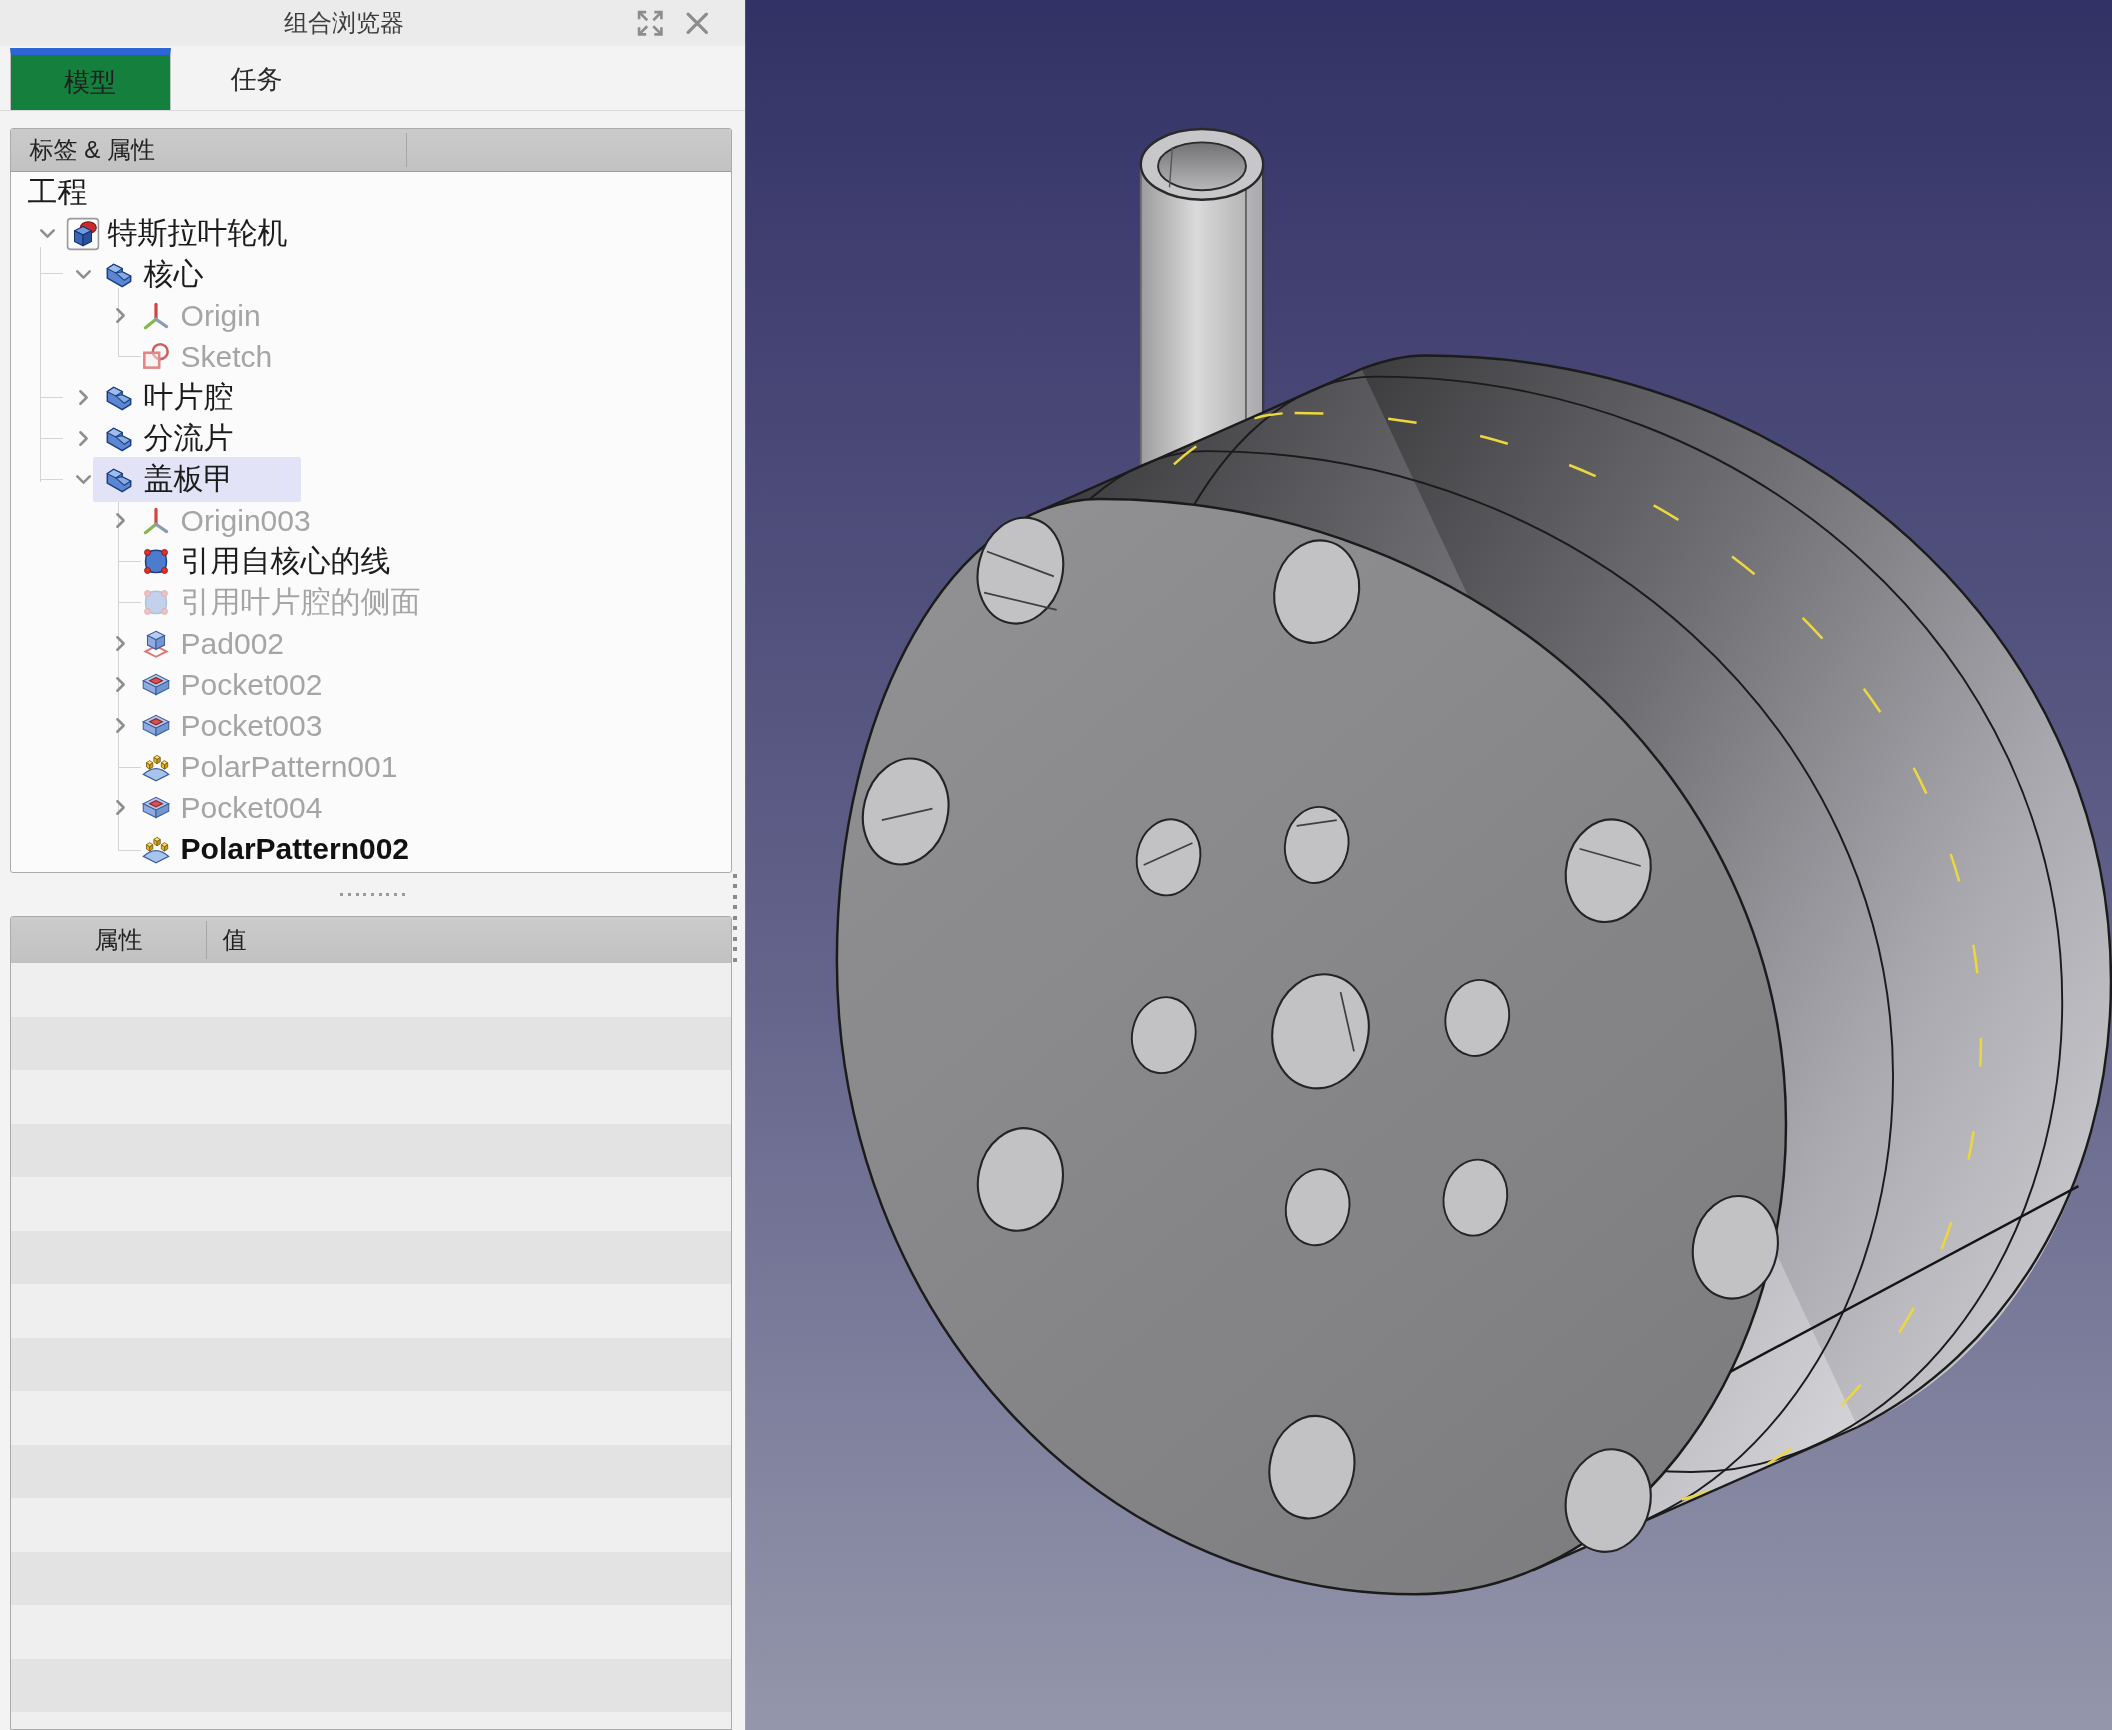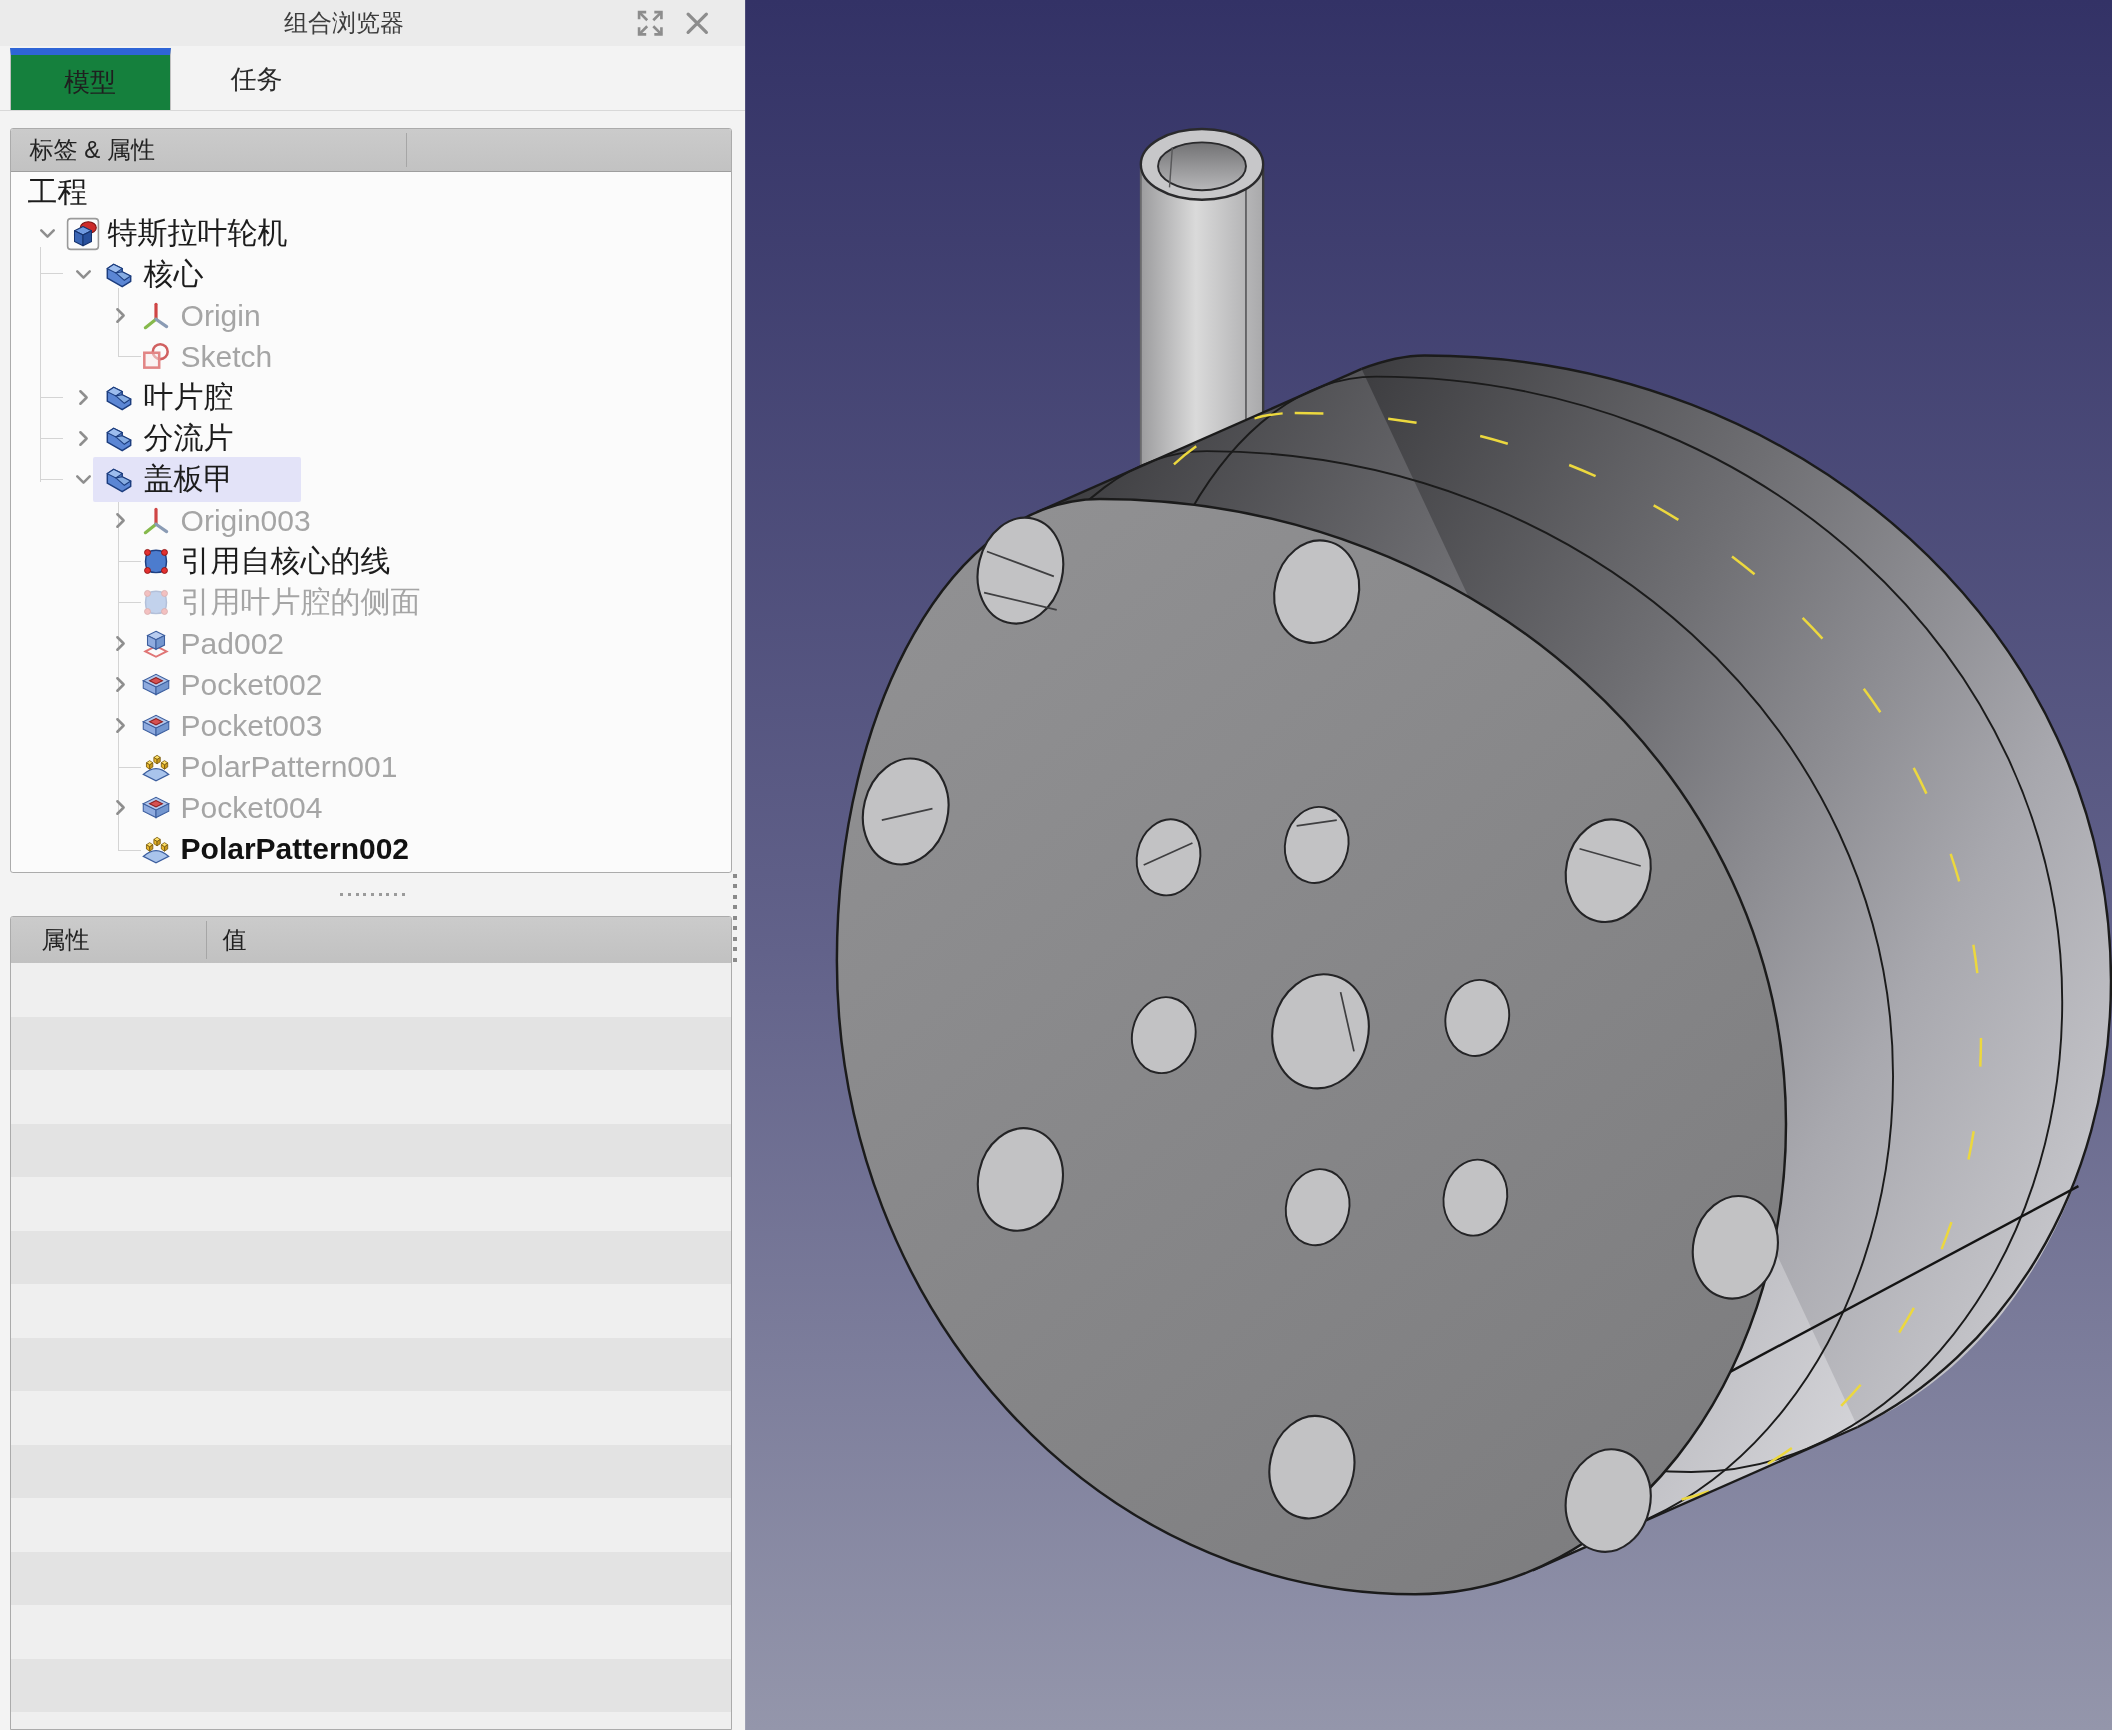--- a/index.html
+++ b/index.html
@@ -49,21 +49,21 @@
   .hsplit i{width:2.9px;height:2.9px;background:#9a9a9a;display:block;}
   .vsplit{position:absolute;left:728px;top:874px;width:13.4px;height:115px;display:flex;
     flex-direction:column;align-items:center;justify-content:flex-start;gap:6.7px;cursor:col-resize;}
   .vsplit i{width:3.8px;height:3.8px;background:#8a8a8a;display:block;flex:0 0 auto;}
   
   .prop-box{position:absolute;left:9.6px;top:916px;width:722px;height:814px;background:var(--stripe-a);
     border:1px solid var(--box-border);border-top-left-radius:2.9px;border-top-right-radius:2.9px;
     box-sizing:border-box;overflow:hidden;}
   .prop-hdr{position:relative;height:46px;background:linear-gradient(#cbcbcb,#c1c1c1);
     border-bottom:1px solid #9e9e9e;display:flex;align-items:center;font-size:24px;color:#222;}
-  .prop-hdr .p1{padding-left:31px;width:195px;box-sizing:border-box;}
+  .prop-hdr .p1{padding-left:21px;width:195px;box-sizing:border-box;text-align:center;}
   .prop-hdr .p2{padding-left:17px;}
   .prop-hdr .pdiv{position:absolute;left:195px;top:3.8px;bottom:3.8px;width:1px;background:#a6a6a6;}
   .prop-body{position:absolute;left:0;right:0;top:46px;bottom:0;
     background:repeating-linear-gradient(180deg,var(--stripe-a) 0 54px,var(--stripe-b) 54px 107px);}
   
   .viewport{position:absolute;left:745px;top:0;width:1368px;height:1730px;}
   .viewport svg{display:block;}
 </style>
 </head>
 <body>

